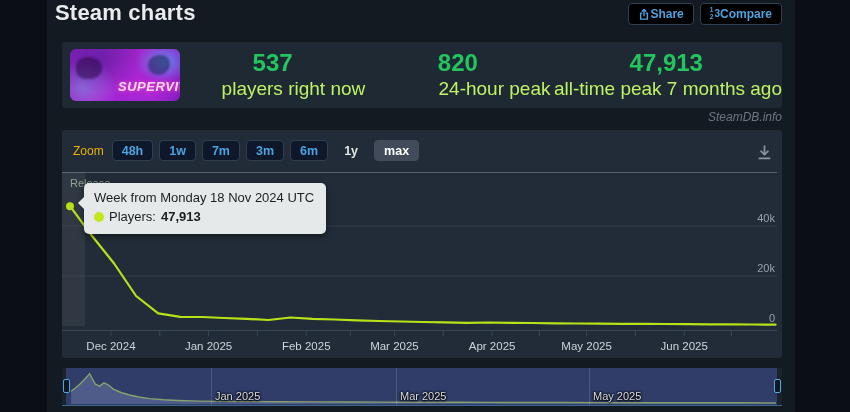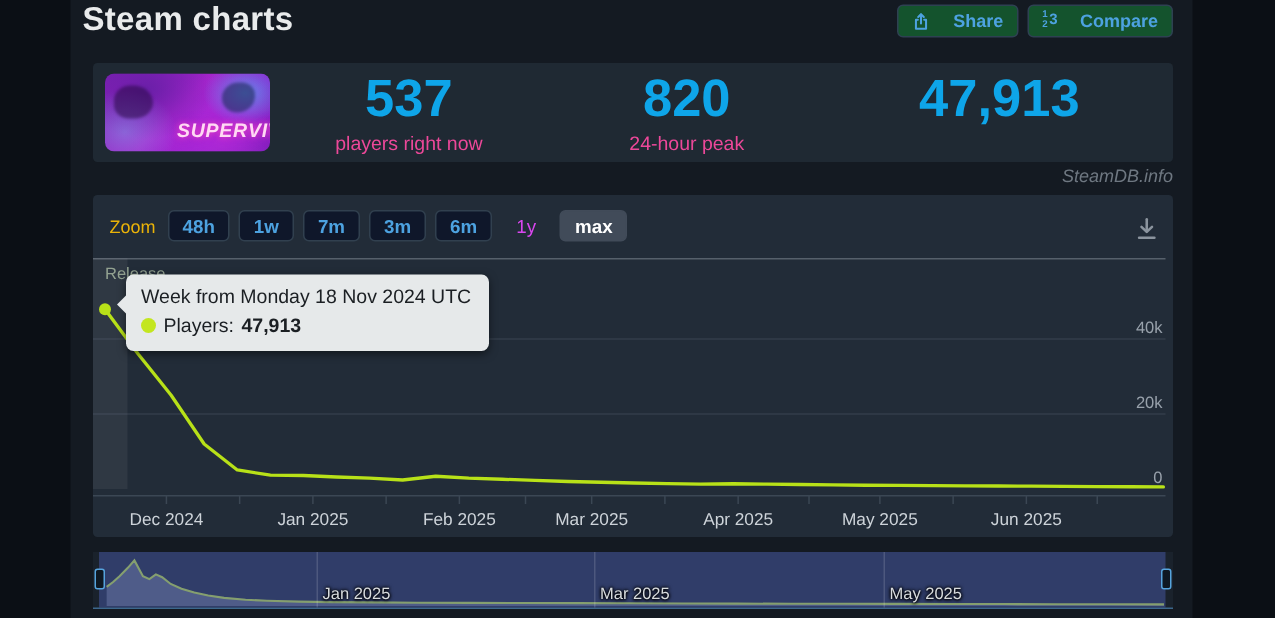--- a/index.html
+++ b/index.html
@@ -7,22 +7,22 @@
     width:850px;height:412px;overflow:hidden;position:relative;
     background:#0b0f15;
     font-family:"Liberation Sans","DejaVu Sans",sans-serif;
     -webkit-font-smoothing:antialiased;
   }
   .page{position:absolute;left:47px;top:0;width:748px;height:412px;background:#141a22;}
 
   
   .hdr-title{position:absolute;left:8px;top:0px;font-size:22px;font-weight:600;color:#e9ebec;letter-spacing:.2px;}
   .hdr-btns{position:absolute;right:13px;top:3px;display:flex;gap:6px;}
-  .hbtn{display:inline-flex;align-items:center;gap:15px;height:20px;padding:0 9px;
-    background:#14532d;border:1px solid #2e4152;border-radius:4px;
+  .hbtn{display:inline-flex;align-items:center;gap:0;height:20px;padding:0 9px;
+    background:#000000;border:1px solid #2e4152;border-radius:4px;
     color:#4da2e0;font-size:12px;font-weight:700;cursor:pointer;}
   .hbtn svg{display:block;}
   .cmp-icon{display:inline-flex;align-items:center;gap:1px;}
   .cmp-icon .c12{display:inline-flex;flex-direction:column;font-size:6.5px;line-height:1.05;font-weight:700;}
   .cmp-icon .c3{font-size:10px;font-weight:700;line-height:1;}
 
   
   .stats-card{position:absolute;left:15px;top:42px;width:720px;height:66px;background:#1f2933;border-radius:3px;
     display:flex;align-items:center;}
   .capsule{position:relative;flex:0 0 110px;height:52px;margin-left:8px;border-radius:6px;overflow:hidden;
@@ -34,32 +34,32 @@
       linear-gradient(135deg,#7a1fb0 0%,#a524cc 45%,#8e1fd0 70%,#5e17a8 100%);}
   .capsule .blob1{position:absolute;left:6px;top:8px;width:26px;height:22px;border-radius:50% 60% 55% 45%;
     background:rgba(40,10,70,.55);filter:blur(1px);}
   .capsule .blob2{position:absolute;right:10px;top:6px;width:22px;height:20px;border-radius:55% 45% 60% 50%;
     background:rgba(30,40,90,.6);filter:blur(1px);}
   .capsule .logo{position:absolute;left:0;right:0;bottom:7px;text-align:center;
     font-size:13px;font-weight:700;font-style:italic;letter-spacing:.5px;color:#ffd9f4;
     text-shadow:0 0 4px #ff49c8,0 0 8px #a020c0;margin-left:48px;}
   .stat-col{flex:1;text-align:center;}
   .stat-col.wide{flex:1.25;}
-  .stat-val{font-size:35px;font-weight:700;color:#0ea5e9;line-height:1.1;}
-  .stat-lbl{font-size:13px;color:#ec4899;margin-top:2px;}
+  .stat-val{font-size:24px;font-weight:700;color:#22c55e;line-height:1.1;}
+  .stat-lbl{font-size:19px;color:#bef264;margin-top:2px;text-align:right;}
 
   .watermark{position:absolute;right:13px;top:110px;font-size:12px;font-style:italic;color:#6e7781;}
 
   
   .chart-card{position:absolute;left:15px;top:130px;width:720px;height:228px;background:#222c38;border-radius:3px;}
   .zoom-row{position:absolute;left:11px;top:10px;display:flex;align-items:center;gap:6px;}
   .zoom-lbl{font-size:12px;color:#eab308;margin-right:2px;}
   .zbtn{height:21px;padding:0 9px;font-size:12.5px;font-weight:700;border-radius:4px;cursor:pointer;
     background:#0f172a;border:1px solid #31404f;color:#4da2e0;font-family:inherit;}
-  .zbtn.disabled{background:transparent;border-color:transparent;color:#d946ef;cursor:default;font-weight:400;}
+  .zbtn.disabled{background:transparent;border-color:transparent;color:#e5e5e5;cursor:default;font-weight:700;}
   .zbtn.active{background:#414b59;border-color:#414b59;color:#ffffff;}
   .dl-icon{position:absolute;right:9px;top:14px;color:#8b949e;cursor:pointer;}
 
   .plot-wrap{position:absolute;left:0;top:42px;width:720px;height:186px;}
   .plot-wrap svg{display:block;}
 
   
   .tooltip{position:absolute;left:22px;top:53px;z-index:5;background:#e6e9ea;border-radius:5px;
     padding:6px 12px 7px 10px;color:#1b1f23;font-size:13px;line-height:1.45;white-space:nowrap;
     box-shadow:0 2px 6px rgba(0,0,0,.5);}
@@ -120,20 +120,21 @@
         <div class="stat-col">
           <div class="stat-val">537</div>
           <div class="stat-lbl">players right now</div>
         </div>
         <div class="stat-col">
           <div class="stat-val">820</div>
           <div class="stat-lbl">24-hour peak</div>
         </div>
         <div class="stat-col wide">
           <div class="stat-val">47,913</div>
+          <div class="stat-lbl">all-time peak 7 months ago</div>
         </div>
       </div>
   </div>
 
   <div class="watermark">SteamDB.info</div>
 
   <div class="chart-card">
     <div class="zoom-row">
       <span class="zoom-lbl">Zoom</span>
       <span id="zoom-buttons" style="display:inline-flex;gap:6px;align-items:center;">

